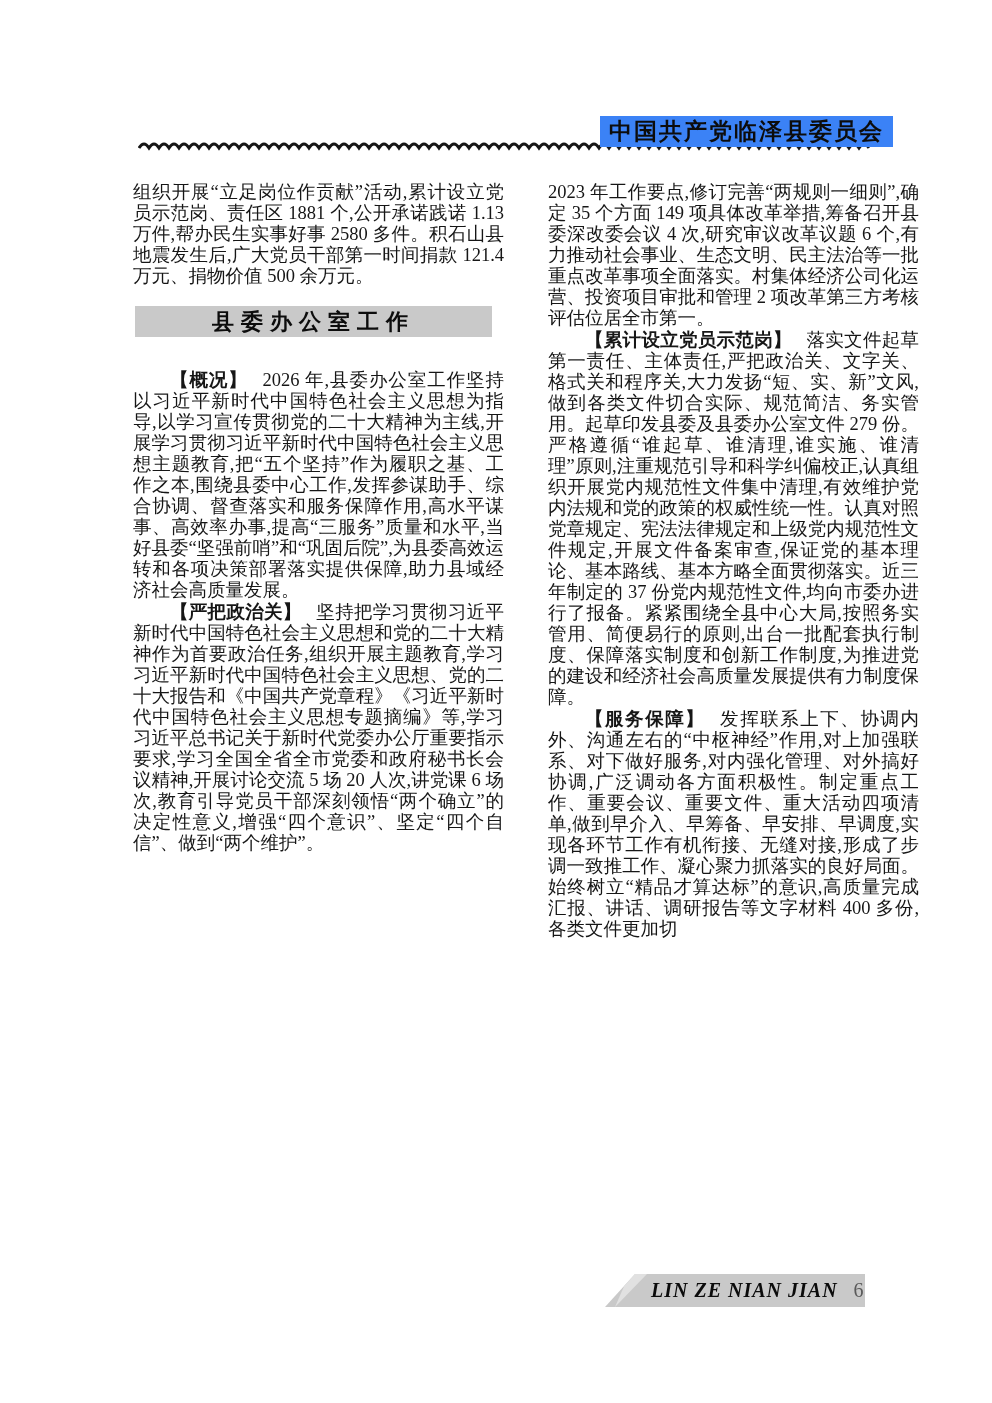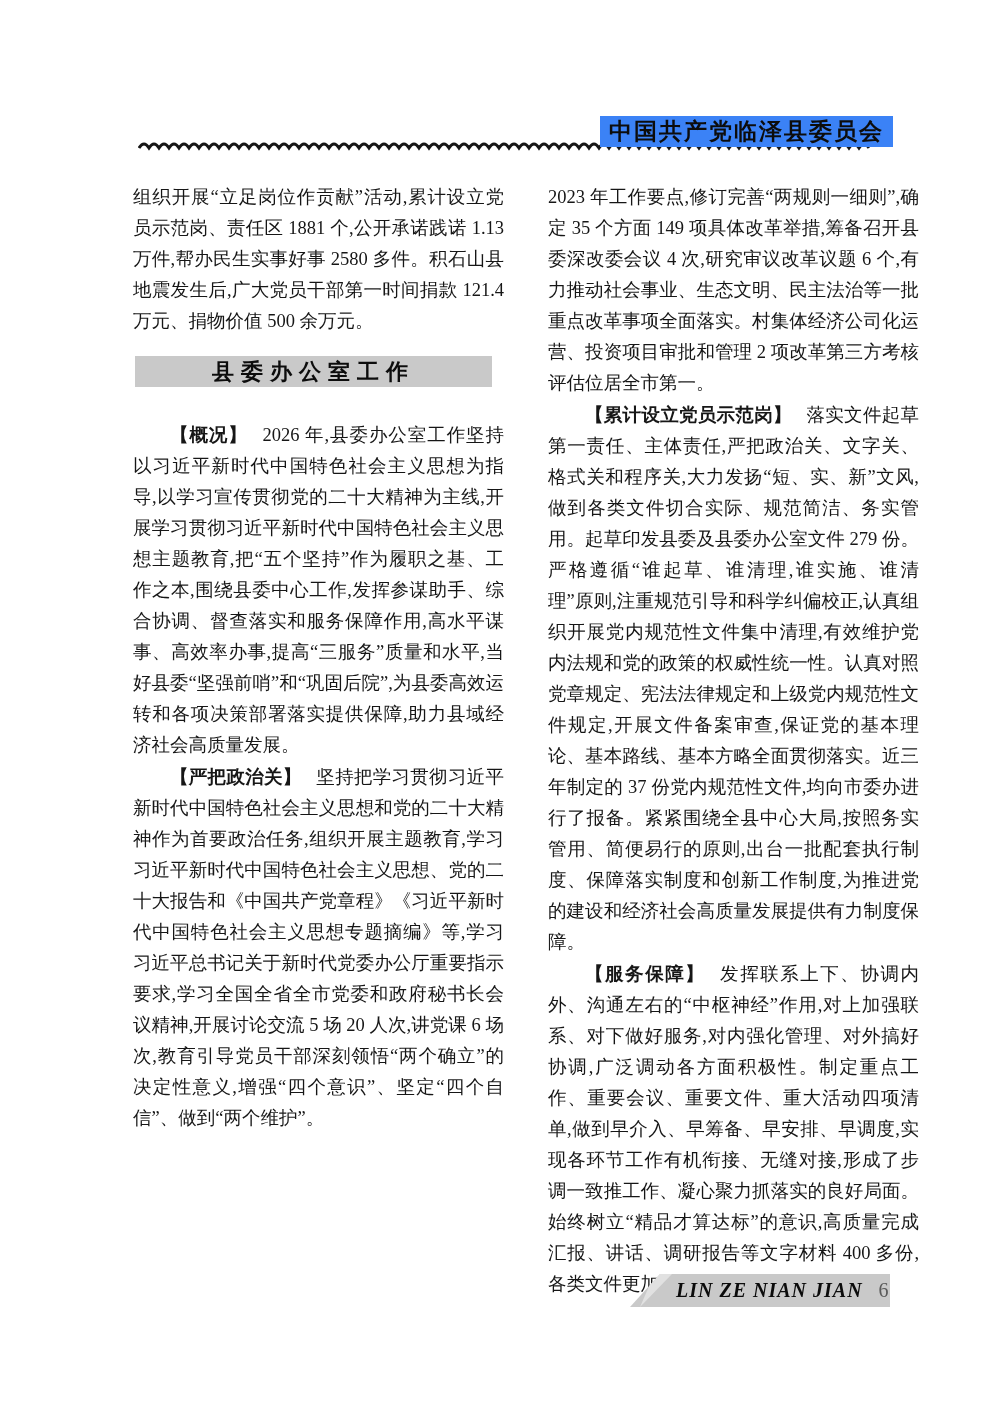--- a/index.html
+++ b/index.html
@@ -15,21 +15,21 @@
     position:absolute;left:600px;top:116px;width:293px;height:31px;
     z-index:2;display:flex;align-items:center;justify-content:center;
   }
   .header-banner .title{
     font-family:"Liberation Sans","DejaVu Sans",sans-serif;
     font-weight:bold;font-size:23px;letter-spacing:2px;white-space:nowrap;color:#0c0c0c;
   }
   
   .col{
     position:absolute;top:182px;width:371px;
-    font-size:18.5px;line-height:31px;text-align:justify;text-justify:inter-ideograph;
+    font-size:18.5px;line-height:21px;text-align:justify;text-justify:inter-ideograph;
   }
   .col-left{left:133px;}
   .col-right{left:548px;}
   .col p{margin:0;}
   .par{text-indent:2em;}
   .no-indent{text-indent:0;}
   .entry-label{
     font-family:"Liberation Sans","DejaVu Sans",sans-serif;
     font-weight:bold;margin-right:0.8em;
   }
@@ -41,21 +41,21 @@
   .section-box{
     margin:19px 12px 32px 2px;height:31px;
     display:flex;align-items:center;justify-content:center;
   }
   .section-box .section-title{
     font-weight:bold;font-size:22px;letter-spacing:7px;color:#0c0c0c;
     font-family:"Liberation Serif","DejaVu Serif",serif;
   }
   
   .footer-ribbon{
-    position:absolute;left:630px;top:1274px;width:260px;height:33px;
+    position:absolute;left:605px;top:1274px;width:260px;height:33px;
     clip-path:polygon(30px 0,100% 0,100% 100%,0 100%);
     display:flex;align-items:center;padding-left:46px;box-sizing:border-box;
   }
   .footer-ribbon::after{
     content:"";position:absolute;left:10px;top:0;width:32px;height:33px;
     background:#e1e1e1;clip-path:polygon(0 100%,100% 0,45% 0);
   }
   .journal{
     font-weight:bold;font-style:italic;font-size:20px;letter-spacing:1px;
     color:#0b0b0b;white-space:nowrap;

